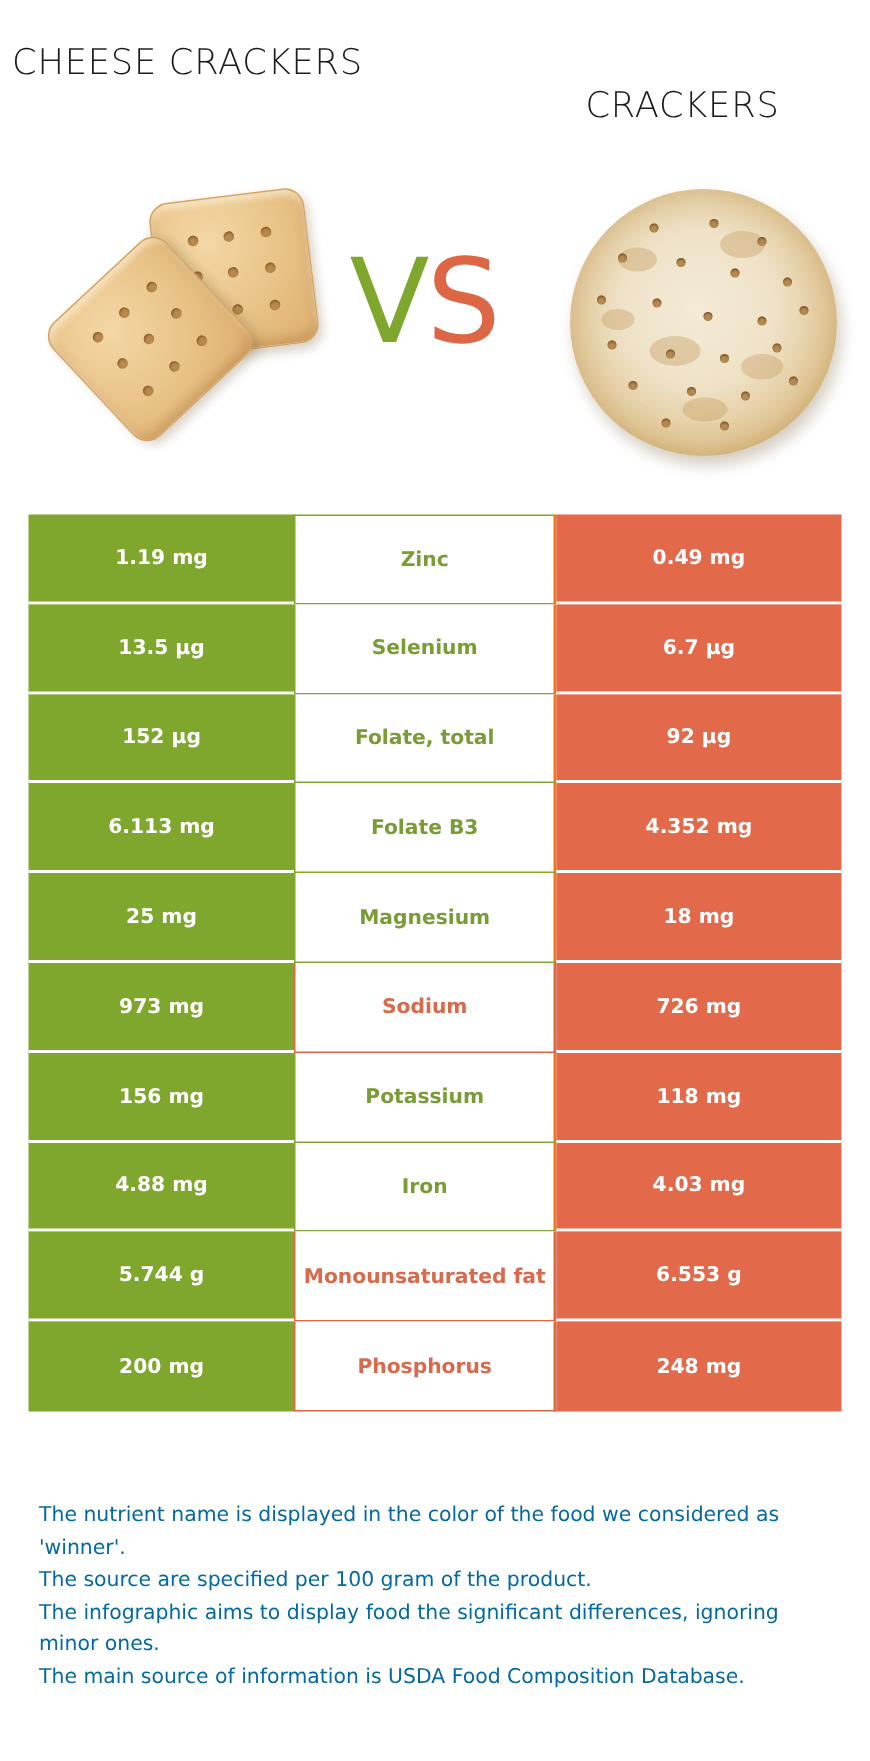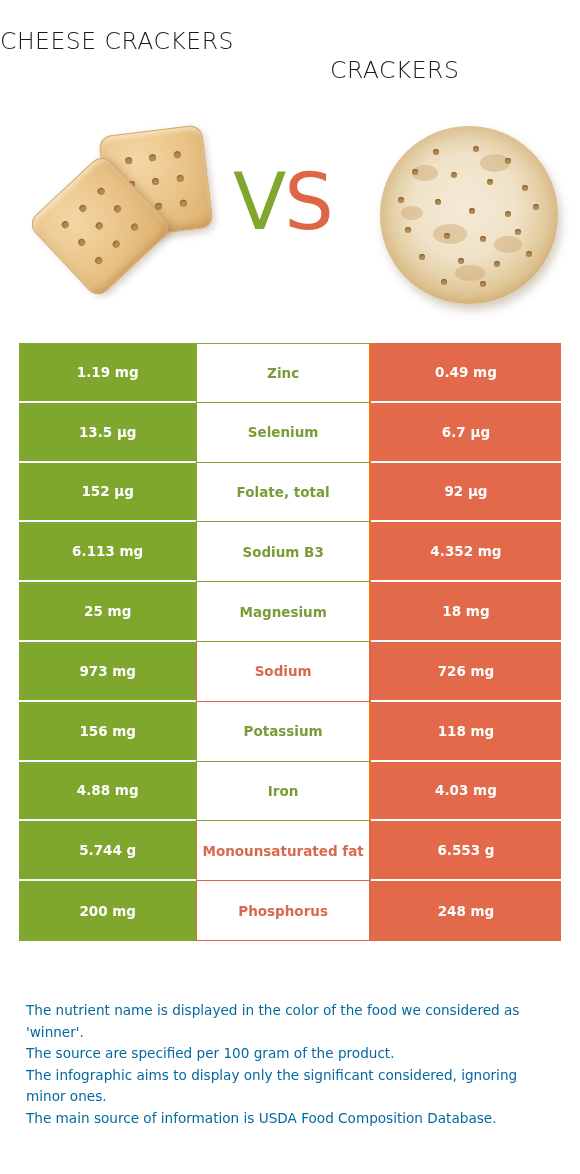--- a/index.html
+++ b/index.html
@@ -11,20 +11,21 @@
     position:relative;
   }
 
   
   .header{
     position:relative;
     height:325px;
   }
   .title{
     position:absolute;
+    text-align:center;
     color:#1b1b1b;
     font-weight:300;
     font-size:23.5px;
     letter-spacing:.5px;
     line-height:31px;
     text-transform:uppercase;
     font-family:"DejaVu Sans", sans-serif;
     -webkit-font-smoothing:antialiased;
   }
   .title.left{ left:0; top:26px; width:250px; }
@@ -253,21 +254,21 @@
       <div class="cell mid">Selenium</div>
       <div class="cell right">6.7 µg</div>
     </div>
     <div class="row">
       <div class="cell left">152 µg</div>
       <div class="cell mid">Folate, total</div>
       <div class="cell right">92 µg</div>
     </div>
     <div class="row">
       <div class="cell left">6.113 mg</div>
-      <div class="cell mid">Sodium B3</div>
+      <div class="cell mid">Folate B3</div>
       <div class="cell right">4.352 mg</div>
     </div>
     <div class="row">
       <div class="cell left">25 mg</div>
       <div class="cell mid">Magnesium</div>
       <div class="cell right">18 mg</div>
     </div>
     <div class="row">
       <div class="cell left">973 mg</div>
       <div class="cell mid orange">Sodium</div>
@@ -291,15 +292,15 @@
     <div class="row">
       <div class="cell left">200 mg</div>
       <div class="cell mid orange">Phosphorus</div>
       <div class="cell right">248 mg</div>
     </div>
   </div>
 
 <div class="footer">
   <div>The nutrient name is displayed in the color of the food we considered as 'winner'.</div>
   <div>The source are specified per 100 gram of the product.</div>
-  <div>The infographic aims to display only the significant considered, ignoring minor ones.</div>
+  <div>The infographic aims to display food the significant differences, ignoring minor ones.</div>
   <div>The main source of information is USDA Food Composition Database.</div>
 </div>
 
 </body></html>

